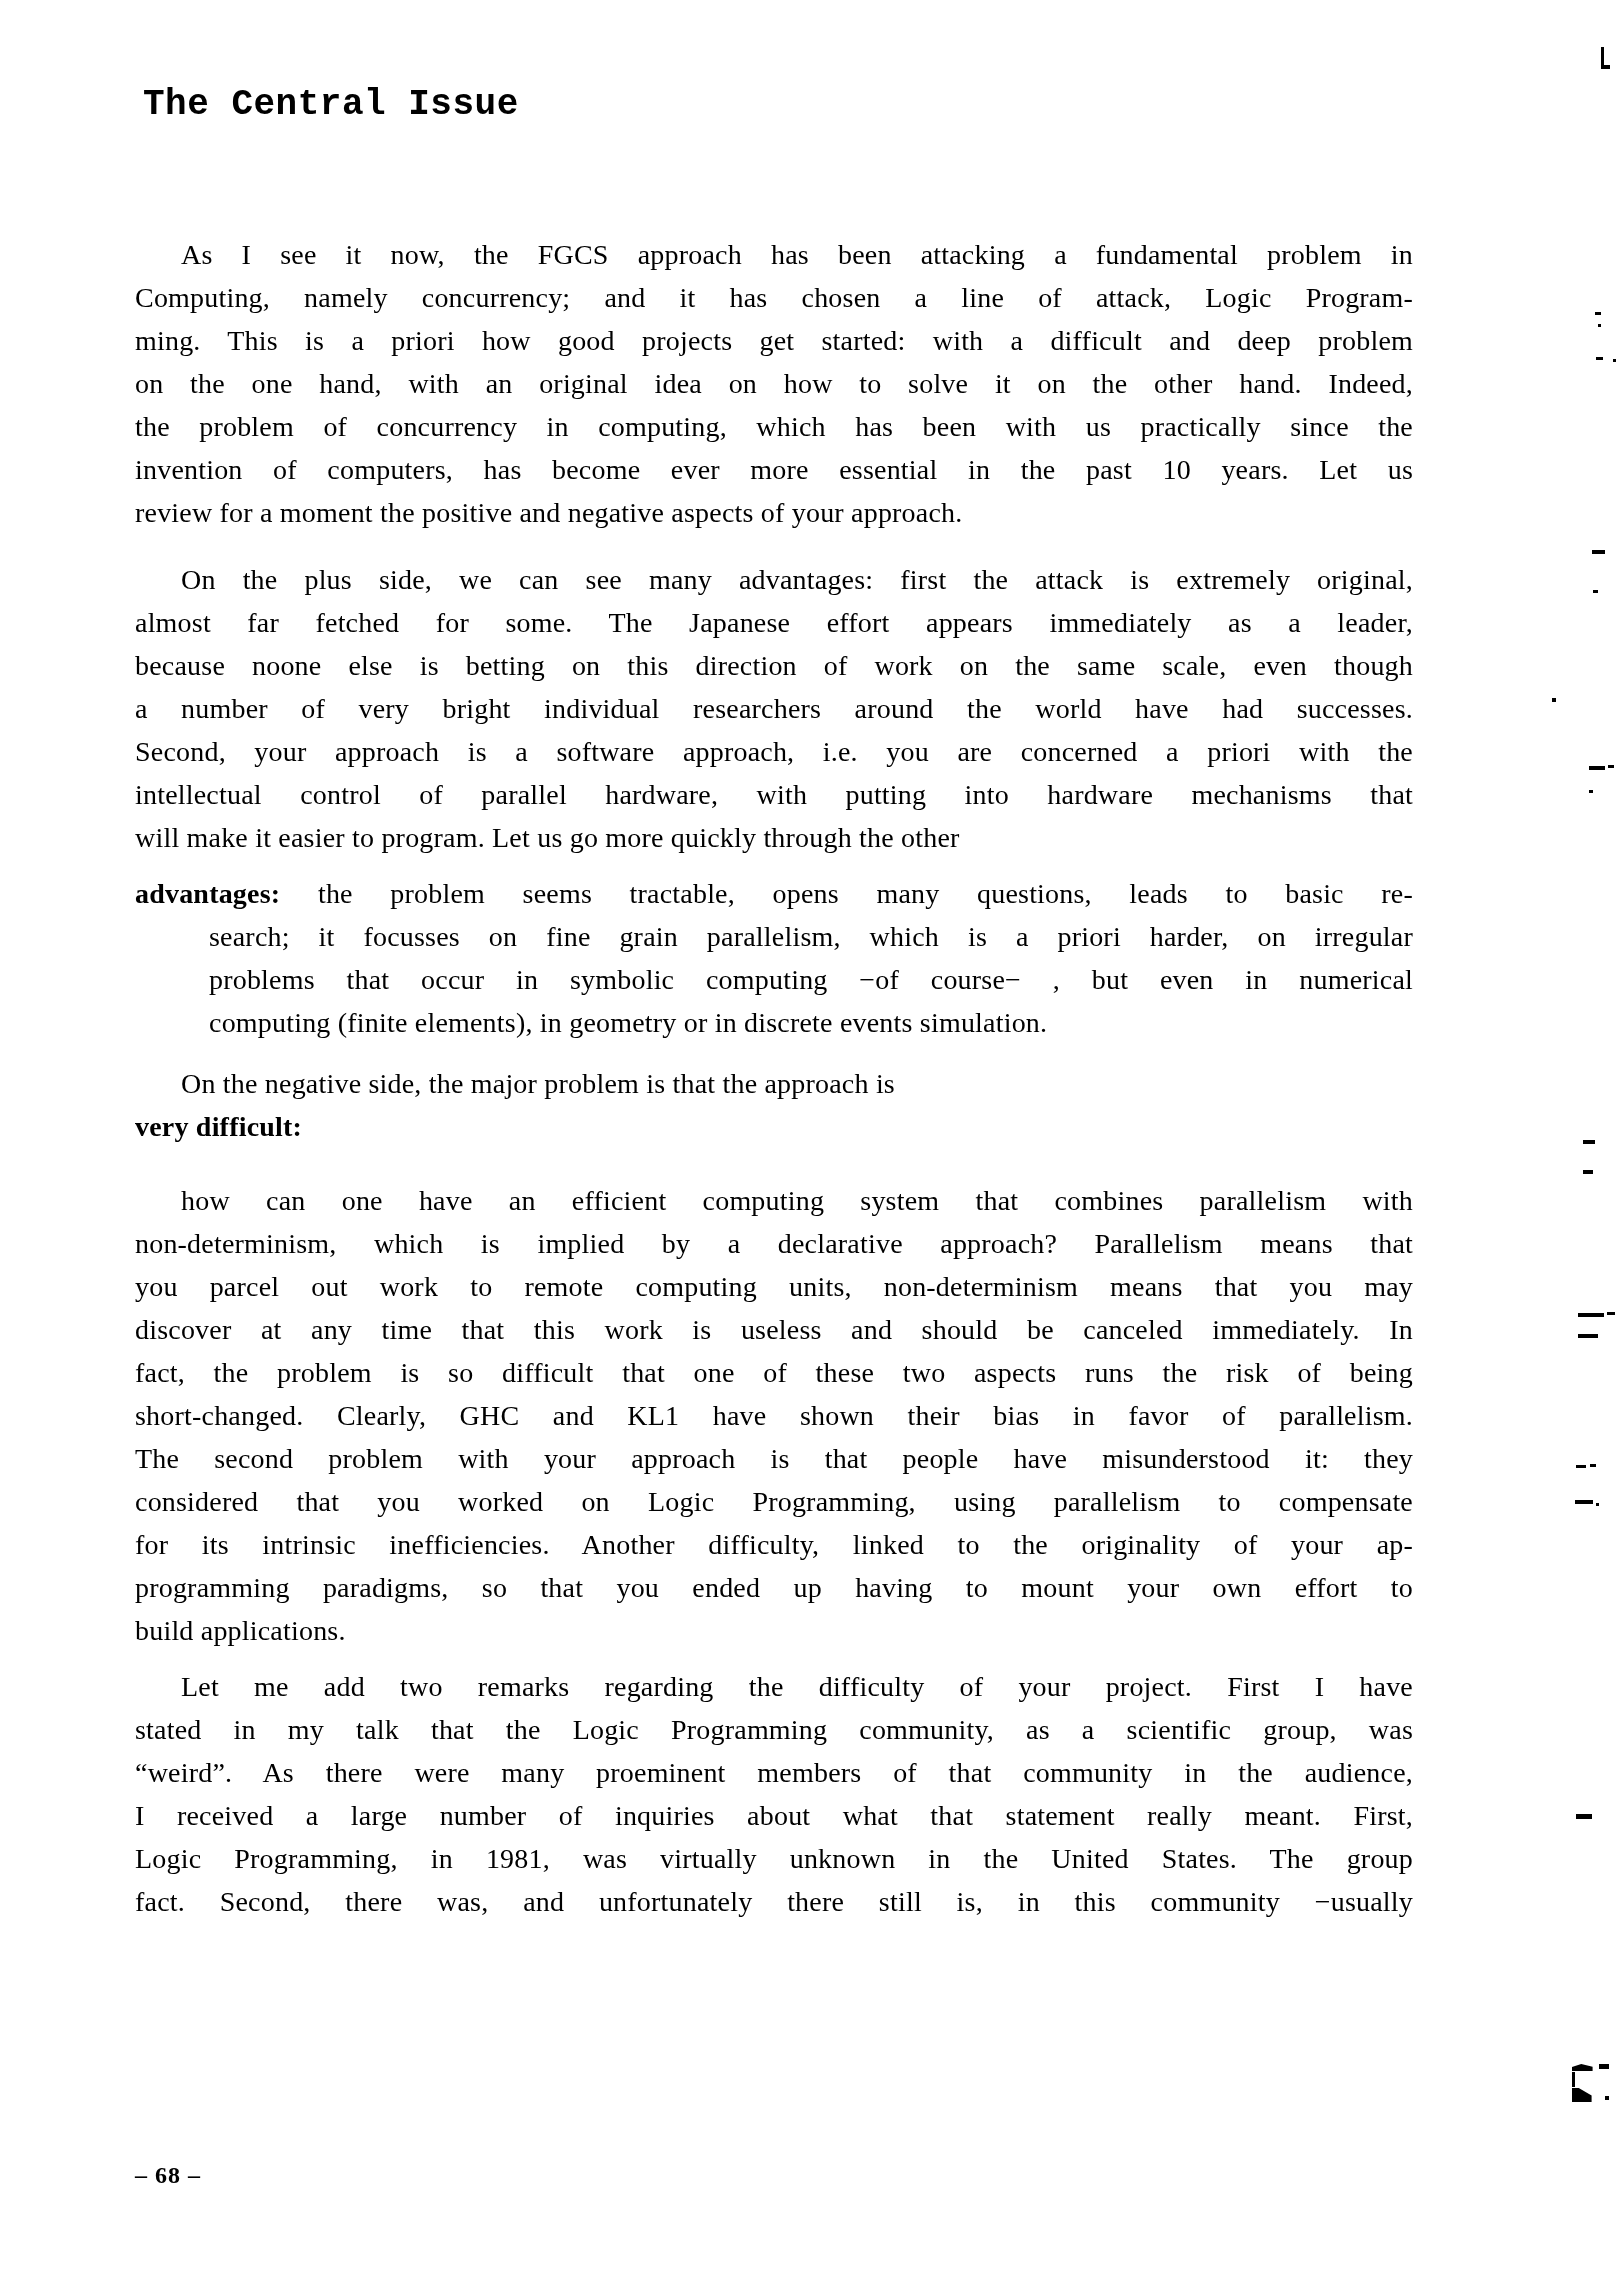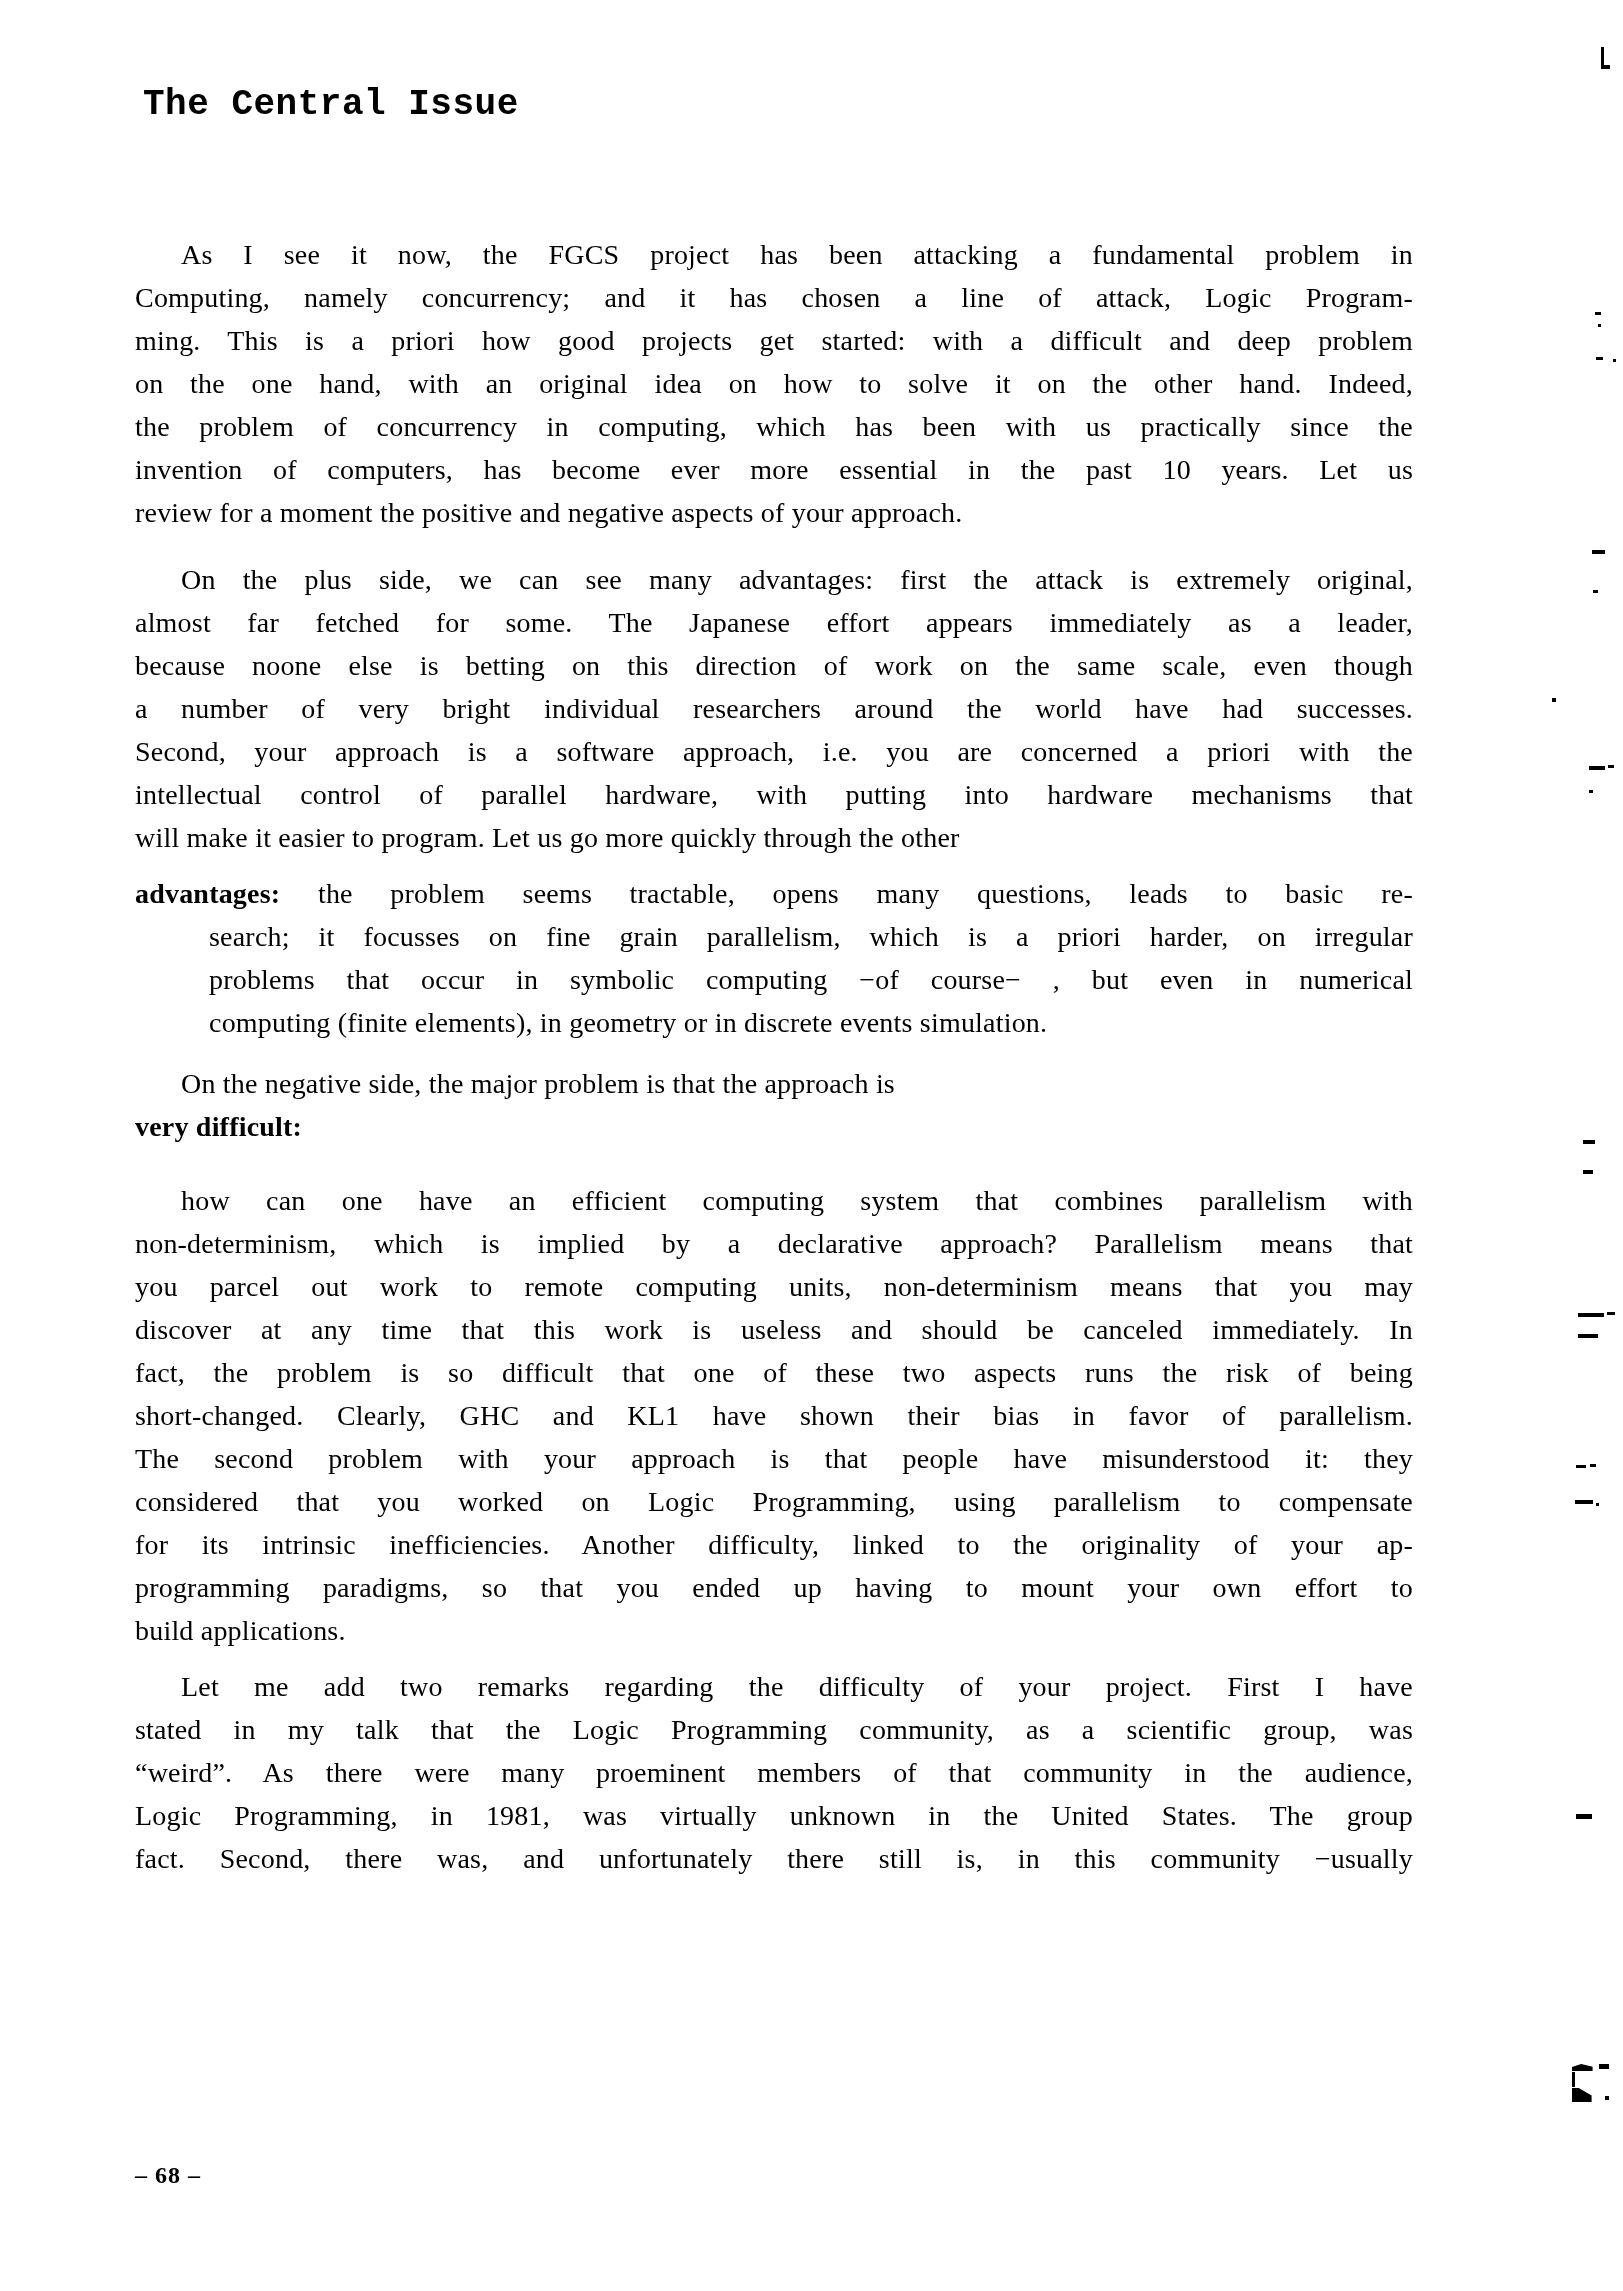--- a/index.html
+++ b/index.html
@@ -48,21 +48,21 @@
 </style>
 </head>
 <body>
 
 <div class="page">
 
   <h1 class="title">The Central Issue</h1>
 
   <div class="column">
       <div class="para p0">
-        <div class="line just ind1">As I see it now, the FGCS project has been attacking a fundamental problem in</div>
+        <div class="line just ind1">As I see it now, the FGCS approach has been attacking a fundamental problem in</div>
         <div class="line just">Computing, namely concurrency; and it has chosen a line of attack, Logic Program-</div>
         <div class="line just">ming. This is a priori how good projects get started: with a difficult and deep problem</div>
         <div class="line just">on the one hand, with an original idea on how to solve it on the other hand. Indeed,</div>
         <div class="line just">the problem of concurrency in computing, which has been with us practically since the</div>
         <div class="line just">invention of computers, has become ever more essential in the past 10 years. Let us</div>
         <div class="line">review for a moment the positive and negative aspects of your approach.</div>
       </div>
       <div class="para p1">
         <div class="line just ind1">On the plus side, we can see many advantages: first the attack is extremely original,</div>
         <div class="line just">almost far fetched for some.  The Japanese effort appears immediately as a leader,</div>
@@ -92,20 +92,21 @@
         <div class="line just">The second problem with your approach is that people have misunderstood it: they</div>
         <div class="line just">considered that you worked on Logic Programming, using parallelism to compensate</div>
         <div class="line just">for its intrinsic inefficiencies. Another difficulty, linked to the originality of your ap-</div>
         <div class="line just">programming paradigms, so that you ended up having to mount your own effort to</div>
         <div class="line">build applications.</div>
       </div>
       <div class="para p5">
         <div class="line just ind1">Let me add two remarks regarding the difficulty of your project.  First I have</div>
         <div class="line just">stated in my talk that the Logic Programming community, as a scientific group, was</div>
         <div class="line just">“weird”. As there were many proeminent members of that community in the audience,</div>
+        <div class="line just">I received a large number of inquiries about what that statement really meant. First,</div>
         <div class="line just">Logic Programming, in 1981, was virtually unknown in the United States. The group</div>
         <div class="line just">fact. Second, there was, and unfortunately there still is, in this community −usually</div>
       </div>
     </div>
 
   <div class="footer">– 68 –</div>
 
   <i class="art" style="left:1601px;top:47px;width:2.9px;height:19.6px;"></i>
   <i class="art" style="left:1601px;top:65px;width:8.8px;height:3.9px;"></i>
   <i class="art" style="left:1595px;top:312px;width:5.9px;height:2.9px;"></i>

